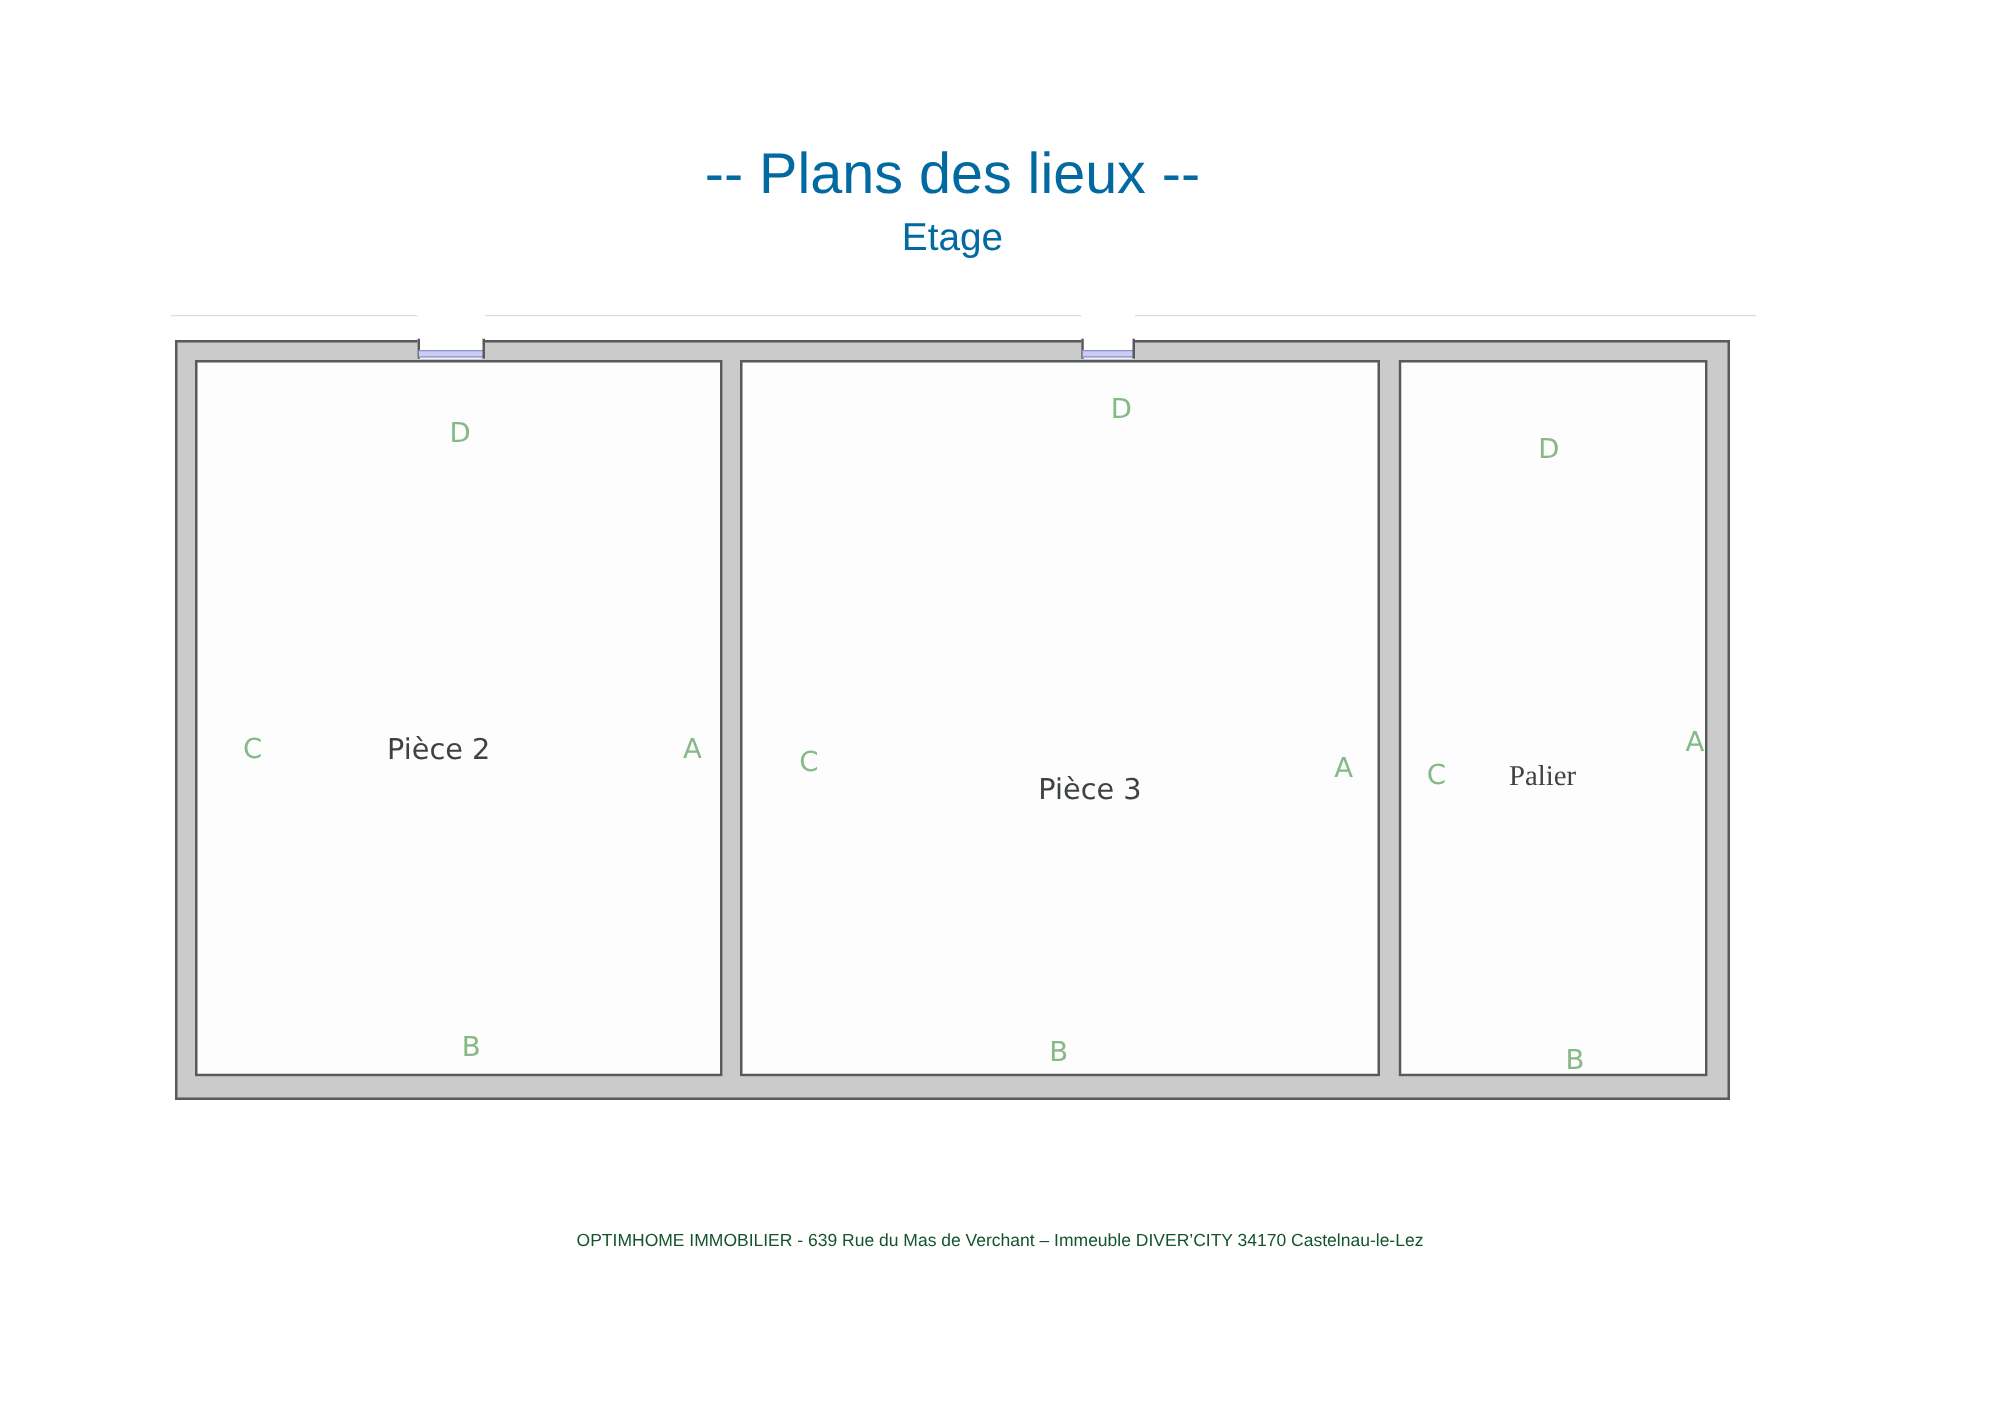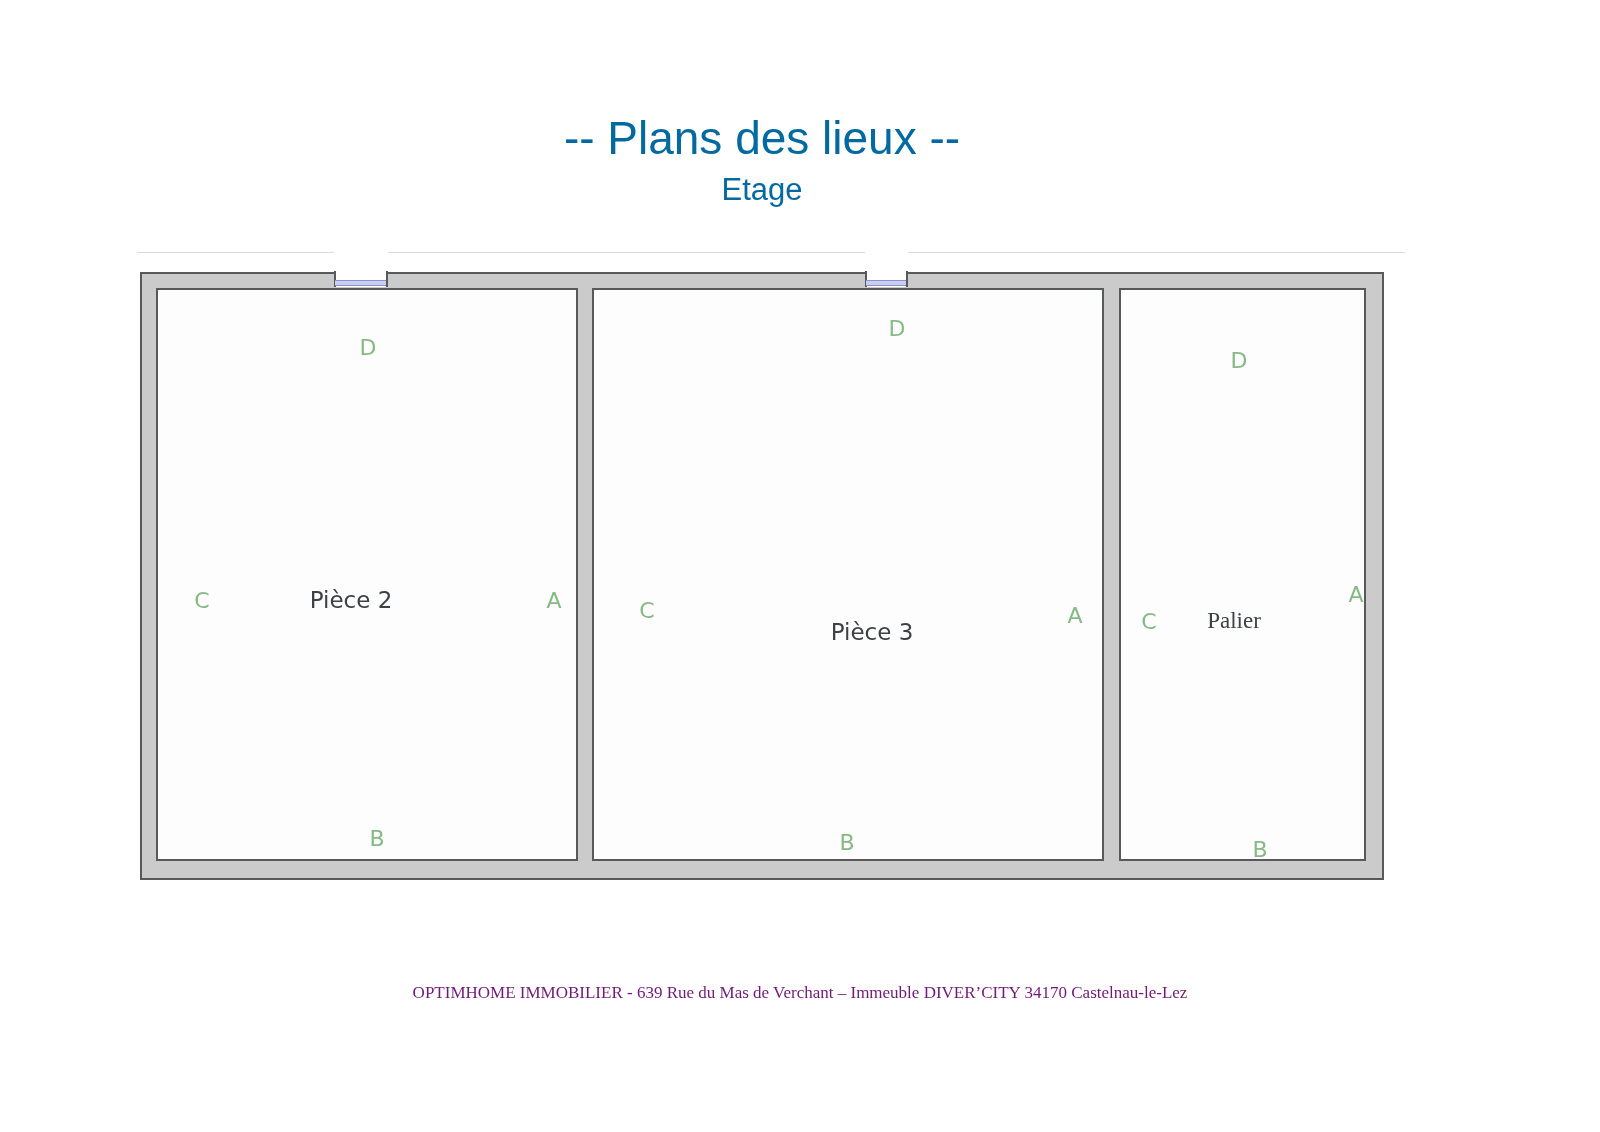--- a/index.html
+++ b/index.html
@@ -57,21 +57,21 @@
     background:#c9cdf0;border-top:1px solid var(--window,#8a91cc);
     border-bottom:1px solid var(--window,#8a91cc);
   }
   .window .cap-l,.window .cap-r{
     position:absolute;bottom:0;width:2px;height:16px;background:#58595b;
   }
   .window .cap-l{left:0;} .window .cap-r{right:0;}
   
   .footer{
     position:absolute;left:0;top:980px;width:1600px;text-align:center;
-    font-size:17px;line-height:25px;color:#701a75;font-family:Liberation Serif, serif;
+    font-size:14px;line-height:25px;color:#14532d;
   }
 </style>
 </head>
 <body>
 
 <div class="logo">
 </div>
 
 <div class="title-wrap">
   <div class="title">-- Plans des lieux --</div>

